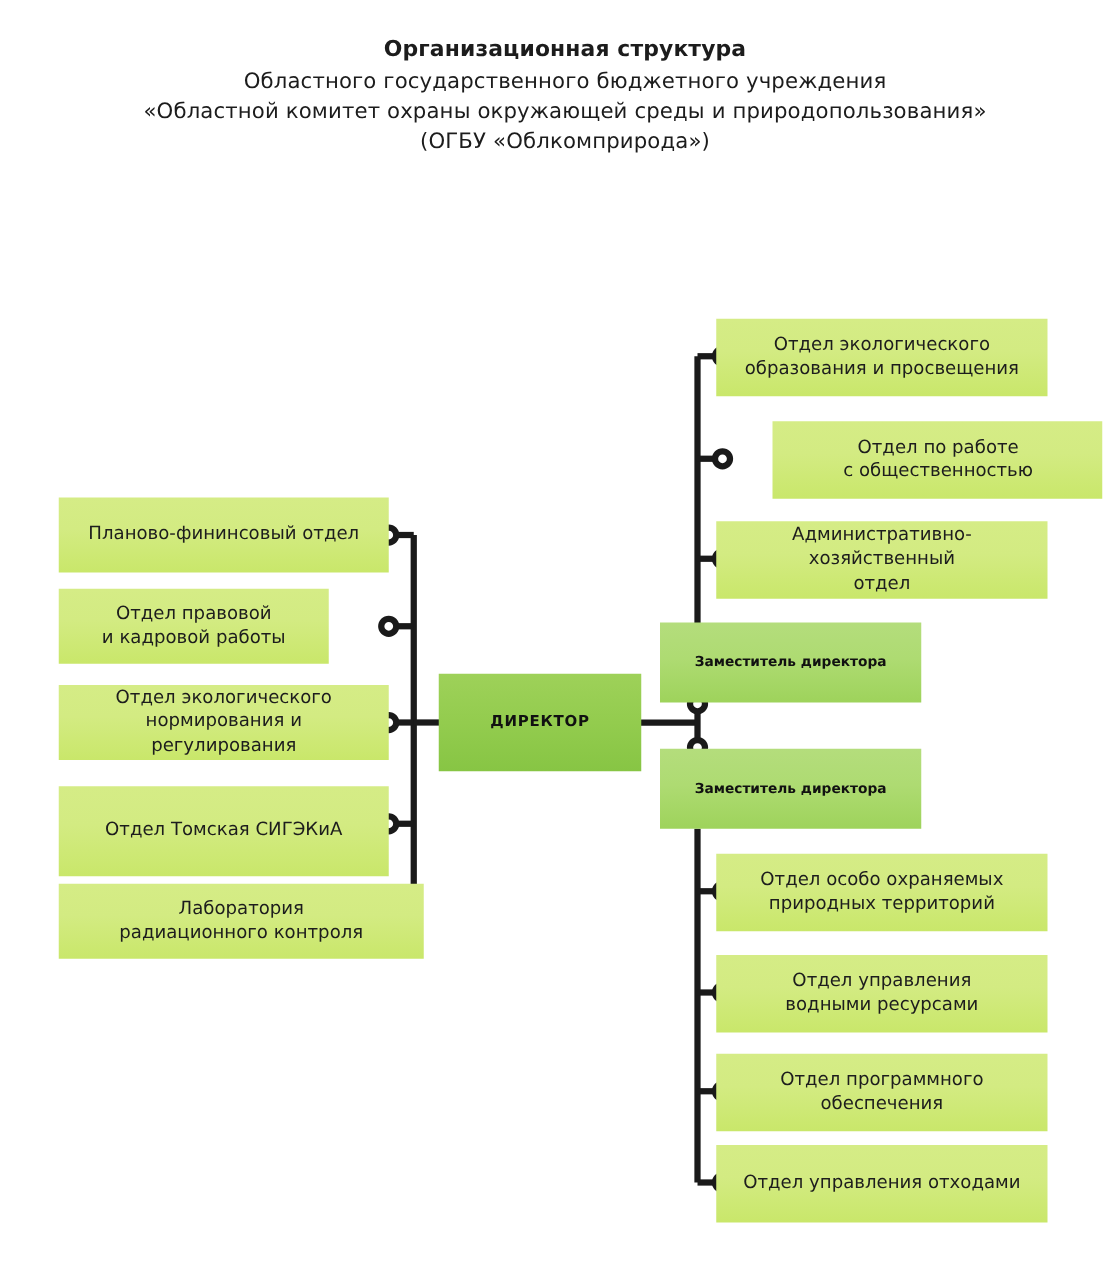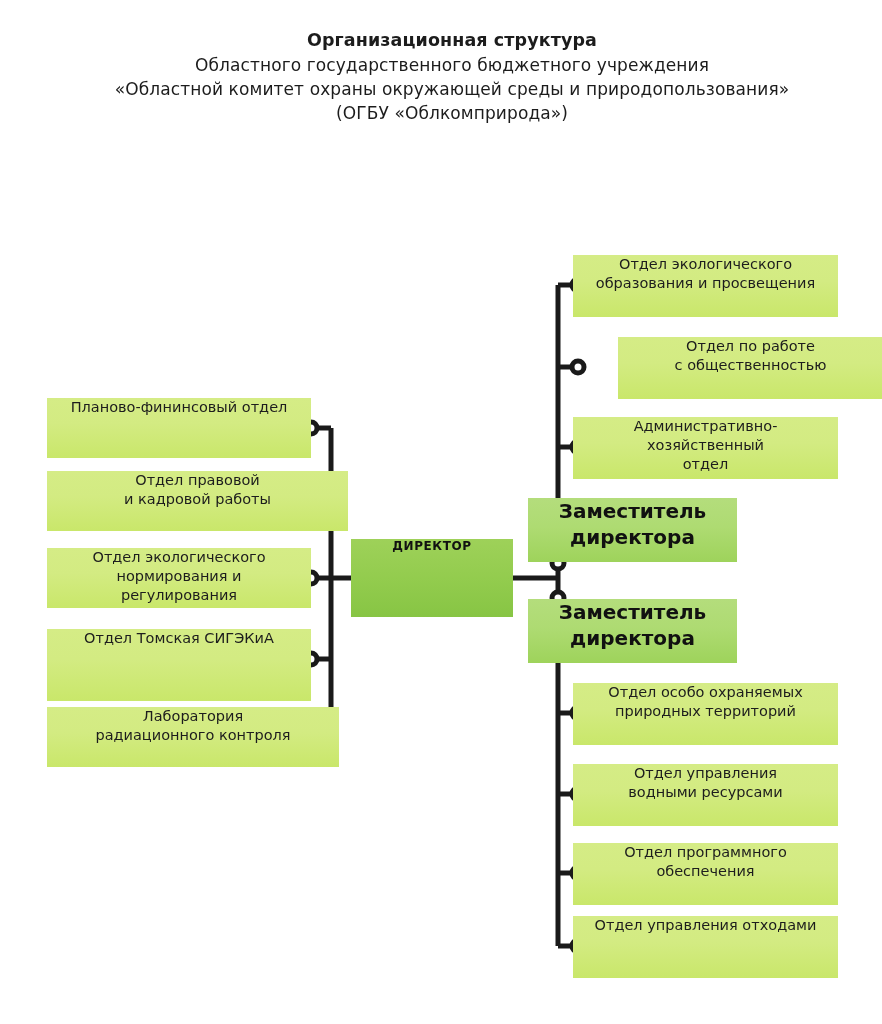--- a/index.html
+++ b/index.html
@@ -63,43 +63,43 @@
     width: 882px;
     height: 1024px;
     pointer-events: none;
   }
 
   
   .node {
     position: absolute;
     box-sizing: border-box;
     display: flex;
-    align-items: flex-start;
+    align-items: center;
     justify-content: center;
     text-align: center;
-    padding: 0 10px;
+    padding: 12px 10px;
     line-height: 1.32;
   }
   .node .node-label {
     display: block;
     width: 100%;
     white-space: pre-line;
   }
 
   
   .node.leaf {
     background: linear-gradient(to bottom, #d5ec86 0%, #d3eb82 42%, #c9e76a 100%);
     font-size: 14.5px;
     font-weight: normal;
     color: #1d1d1d;
   }
   
   .node.deputy {
     background: linear-gradient(to bottom, #b4dd7c 0%, #aedb72 45%, #9ed35b 100%);
-    font-size: 20px;
+    font-size: 11px;
     font-weight: bold;
     color: #111111;
   }
   
   .node.director {
     background: linear-gradient(to bottom, #9ed159 0%, #93cc4e 50%, #87c544 100%);
     font-size: 12px;
     font-weight: bold;
     letter-spacing: 0.6px;
     color: #111111;
@@ -164,21 +164,21 @@
         <circle cx="578" cy="713" r="6" fill="#ffffff"></circle>
         <circle cx="578" cy="794" r="6" fill="#ffffff"></circle>
         <circle cx="578" cy="873" r="6" fill="#ffffff"></circle>
         <circle cx="578" cy="946" r="6" fill="#ffffff"></circle>
       </g>
     </svg>
 
     <div class="node leaf" style="left:47px; top:398px; width:264px; height:60px;">
       <span class="node-label">Планово-фининсовый отдел</span>
     </div>
-    <div class="node leaf" style="left:47px; top:471px; width:301px; height:60px;">
+    <div class="node leaf" style="left:47px; top:471px; width:216px; height:60px;">
       <span class="node-label">Отдел правовой
 и кадровой работы</span>
     </div>
     <div class="node leaf" style="left:47px; top:548px; width:264px; height:60px;">
       <span class="node-label">Отдел экологического
 нормирования и регулирования</span>
     </div>
     <div class="node leaf" style="left:47px; top:629px; width:264px; height:72px;">
       <span class="node-label">Отдел Томская СИГЭКиА</span>
     </div>

